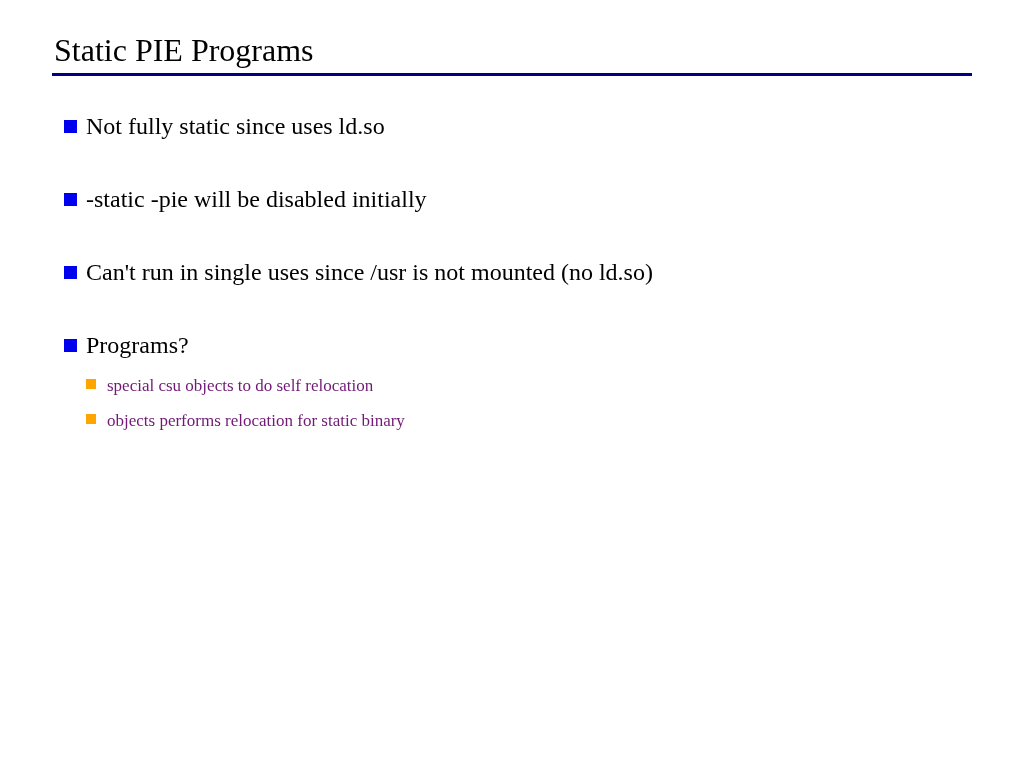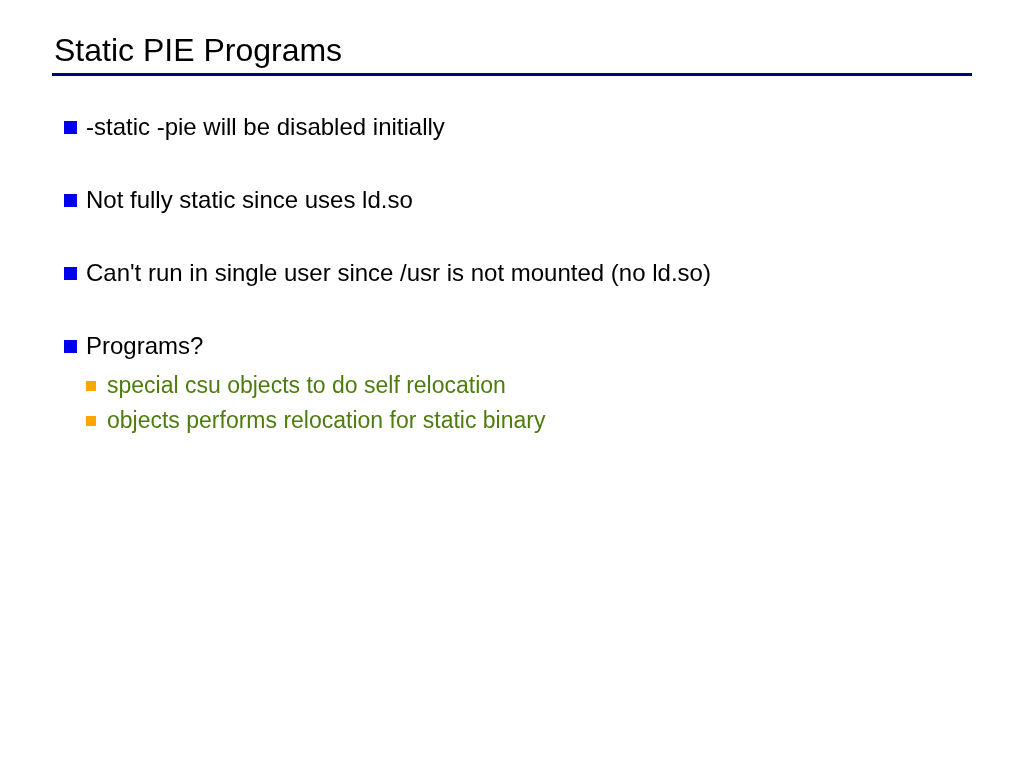--- a/index.html
+++ b/index.html
@@ -5,21 +5,21 @@
   html, body {
     margin: 0;
     padding: 0;
     background: #ffffff;
   }
   .slide {
     position: relative;
     width: 1024px;
     height: 768px;
     background: #ffffff;
-    font-family: Liberation Sans, sans-serif;
+    font-family: Liberation Serif, serif;
     color: #000000;
     overflow: hidden;
   }
   .slide-header {
     padding: 33px 52px 0 52px;
   }
   .slide-title {
     margin: 0;
     padding-left: 2px;
     font-size: 32px;
@@ -52,24 +52,24 @@
     background: #0000ee;
     margin-right: 9px;
     vertical-align: 1px;
   }
   ul.sub-bullets {
     margin: 9px 0 0 0;
     padding: 0 0 0 22px;
     list-style: none;
   }
   ul.sub-bullets > li {
-    font-size: 23px;
+    font-size: 17px;
     line-height: 35px;
     margin-bottom: 0;
-    color: #4d7c0f;
+    color: #701a75;
   }
   .sq-l2 {
     display: inline-block;
     width: 10px;
     height: 10px;
     background: #ffa500;
     margin-right: 11px;
     vertical-align: 2px;
   }
 </style>
@@ -77,27 +77,27 @@
 <body>
 
 <div class="slide">
   <div class="slide-header">
     <h1 class="slide-title">Static PIE Programs</h1>
     <div class="title-rule"></div>
   </div>
 
   <ul class="bullets">
     <li>
+      <span class="sq-l1"></span><span>Not fully static since uses ld.so</span>
+    </li>
+    <li>
       <span class="sq-l1"></span><span>-static -pie will be disabled initially</span>
     </li>
     <li>
-      <span class="sq-l1"></span><span>Not fully static since uses ld.so</span>
-    </li>
-    <li>
-      <span class="sq-l1"></span><span>Can't run in single user since /usr is not mounted (no ld.so)</span>
+      <span class="sq-l1"></span><span>Can't run in single uses since /usr is not mounted (no ld.so)</span>
     </li>
     <li>
       <span class="sq-l1"></span><span>Programs?</span>
       <ul class="sub-bullets">
         <li>
           <span class="sq-l2"></span><span>special csu objects to do self relocation</span>
         </li>
         <li>
           <span class="sq-l2"></span><span>objects performs relocation for static binary</span>
         </li>

